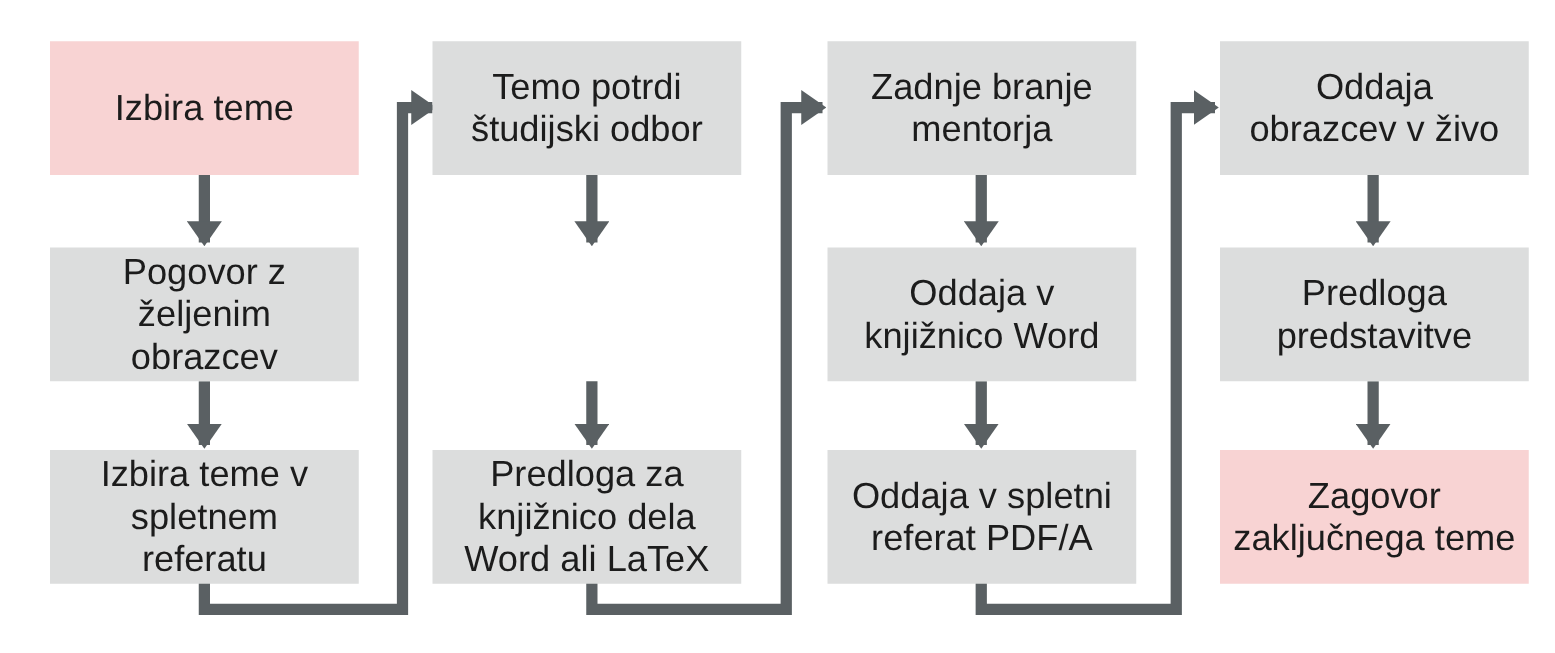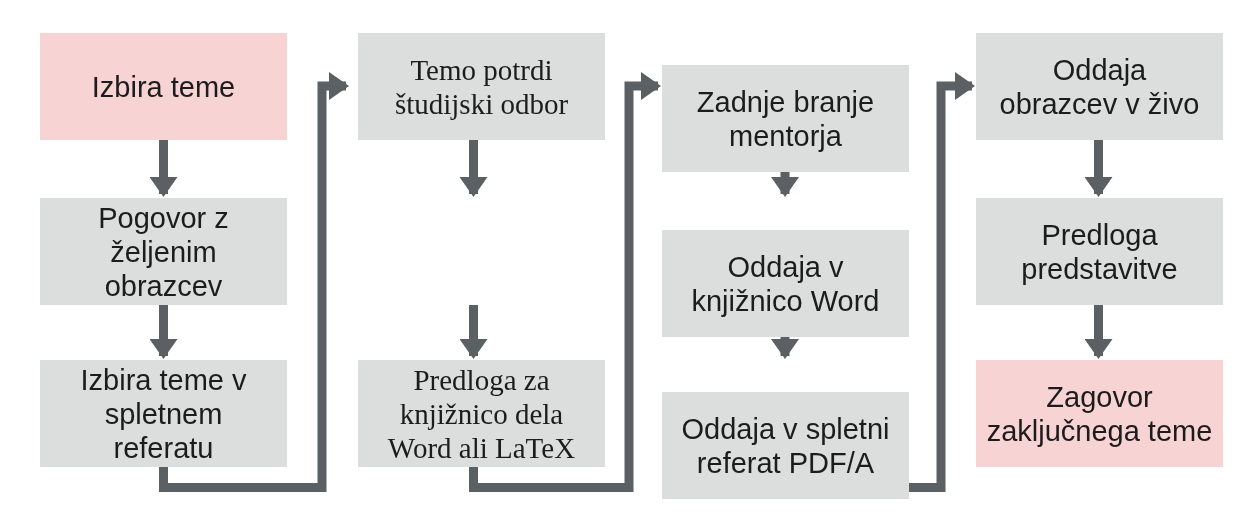--- a/index.html
+++ b/index.html
@@ -43,21 +43,21 @@
     justify-content:center;
     text-align:center;
     font-size:29px;
     line-height:34px;
     white-space:pre-line;
     z-index:2;
     letter-spacing:0;
   }
   .box.highlight{background:var(--highlight-fill);}
   
-  .c0{left:40px;text-align:center;}  .c1{left:358px;font-family:Liberation Serif, serif;} .c2{left:662px;margin-top:32px;} .c3{left:976px;text-align:center;}
+  .c0{left:40px;text-align:center;}  .c1{left:346px;} .c2{left:662px;} .c3{left:976px;text-align:center;}
   
   .r0{top:33px;}   .r1{top:198px;}  .r2{top:360px;}
 </style>
 </head>
 <body>
 
 <div class="canvas">
 
   <svg class="arrow-layer" viewBox="0 0 1244 522" xmlns="http://www.w3.org/2000/svg">
     <defs>

